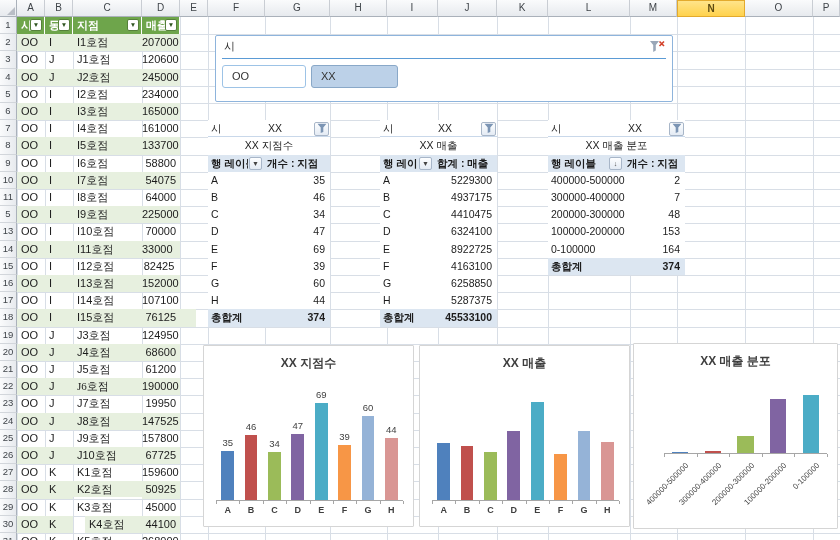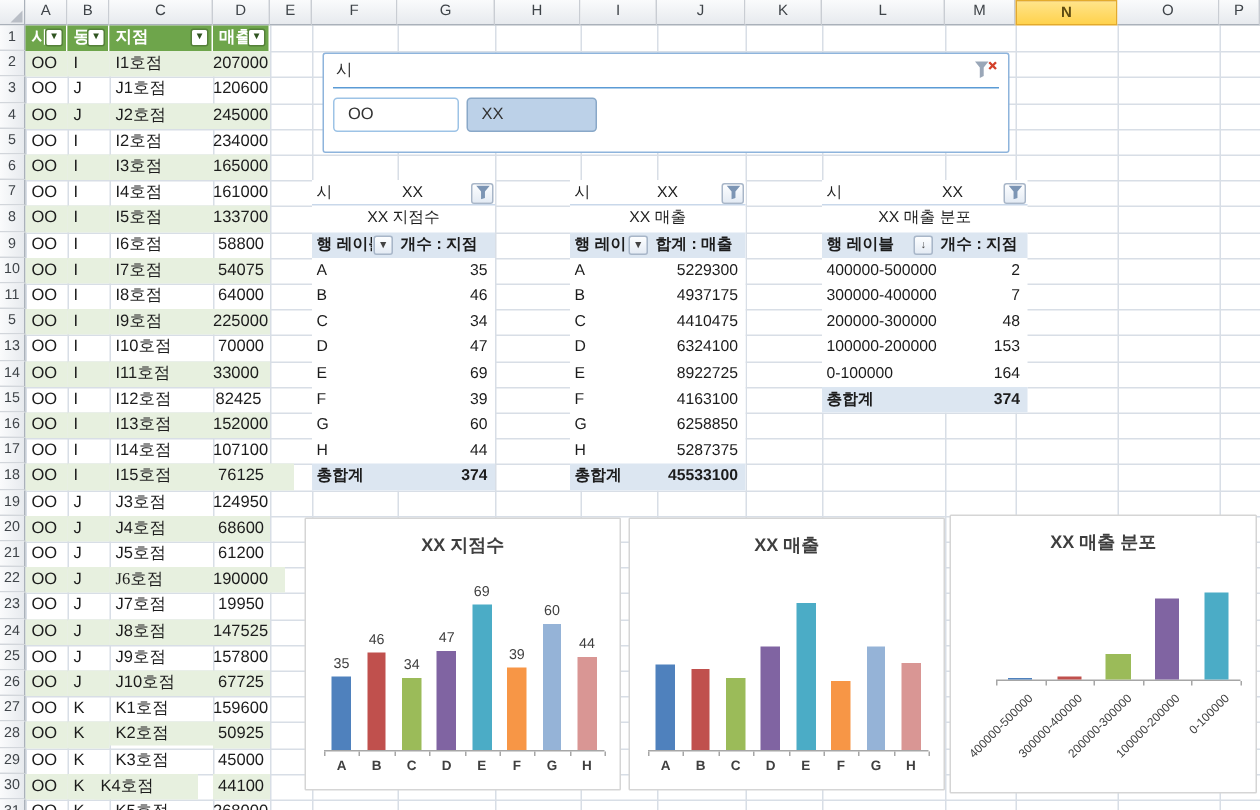--- a/index.html
+++ b/index.html
@@ -240,21 +240,21 @@
       <div class="cell band" style="left: 45px; top: 343.8px; width: 24px; height: 17.2px; z-index: 2; padding-left: 4px;">J</div>
       <div class="cell band" style="left: 73px; top: 343.8px; width: 65px; height: 17.2px; z-index: 2; padding-left: 4px;">J4호점</div>
       <div class="cell band" style="left: 142px; top: 343.8px; width: 34px; height: 17.2px; z-index: 2; text-align: right; padding-right: 4px;">68600</div>
       <div class="cell" style="left: 17px; top: 361px; width: 24px; height: 17.2px; z-index: 2; padding-left: 4px;">OO</div>
       <div class="cell" style="left: 45px; top: 361px; width: 24px; height: 17.2px; z-index: 2; padding-left: 4px;">J</div>
       <div class="cell" style="left: 73px; top: 361px; width: 65px; height: 17.2px; z-index: 2; padding-left: 4px;">J5호점</div>
       <div class="cell" style="left: 142px; top: 361px; width: 34px; height: 17.2px; z-index: 2; text-align: right; padding-right: 4px;">61200</div>
       <div class="cell band" style="left: 17px; top: 378.2px; width: 24px; height: 17.2px; z-index: 2; padding-left: 4px;">OO</div>
       <div class="cell band" style="left: 45px; top: 378.2px; width: 24px; height: 17.2px; z-index: 2; padding-left: 4px;">J</div>
       <div class="cell band" style="left: 73px; top: 378.2px; width: 65px; height: 17.2px; z-index: 2; padding-left: 4px; font-family: Liberation Serif, serif;">J6호점</div>
-      <div class="cell band" style="left: 142px; top: 378.2px; width: 34px; height: 17.2px; z-index: 2; text-align: right; padding-right: 14px;">190000</div>
+      <div class="cell band" style="left: 142px; top: 378.2px; width: 34px; height: 17.2px; z-index: 2; text-align: right; padding-right: 4px;">190000</div>
       <div class="cell" style="left: 17px; top: 395.4px; width: 24px; height: 17.2px; z-index: 2; padding-left: 4px;">OO</div>
       <div class="cell" style="left: 45px; top: 395.4px; width: 24px; height: 17.2px; z-index: 2; padding-left: 4px;">J</div>
       <div class="cell" style="left: 73px; top: 395.4px; width: 65px; height: 17.2px; z-index: 2; padding-left: 4px;">J7호점</div>
       <div class="cell" style="left: 142px; top: 395.4px; width: 34px; height: 17.2px; z-index: 2; text-align: right; padding-right: 4px;">19950</div>
       <div class="cell band" style="left: 17px; top: 412.6px; width: 24px; height: 17.2px; z-index: 2; padding-left: 4px;">OO</div>
       <div class="cell band" style="left: 45px; top: 412.6px; width: 24px; height: 17.2px; z-index: 2; padding-left: 4px;">J</div>
       <div class="cell band" style="left: 73px; top: 412.6px; width: 65px; height: 17.2px; z-index: 2; padding-left: 4px;">J8호점</div>
       <div class="cell band" style="left: 142px; top: 412.6px; width: 34px; height: 17.2px; z-index: 2; text-align: right; padding-right: 4px;">147525</div>
       <div class="cell" style="left: 17px; top: 429.8px; width: 24px; height: 17.2px; z-index: 2; padding-left: 4px;">OO</div>
       <div class="cell" style="left: 45px; top: 429.8px; width: 24px; height: 17.2px; z-index: 2; padding-left: 4px;">J</div>
@@ -271,21 +271,21 @@
       <div class="cell band" style="left: 17px; top: 481.4px; width: 24px; height: 17.2px; z-index: 2; padding-left: 4px;">OO</div>
       <div class="cell band" style="left: 45px; top: 481.4px; width: 24px; height: 17.2px; z-index: 2; padding-left: 4px;">K</div>
       <div class="cell band" style="left: 73px; top: 481.4px; width: 65px; height: 16px; z-index: 2; padding-left: 4px;">K2호점</div>
       <div class="cell band" style="left: 142px; top: 481.4px; width: 34px; height: 17.2px; z-index: 2; text-align: right; padding-right: 4px;">50925</div>
       <div class="cell" style="left: 17px; top: 498.6px; width: 24px; height: 17.2px; z-index: 2; padding-left: 4px;">OO</div>
       <div class="cell" style="left: 45px; top: 498.6px; width: 24px; height: 17.2px; z-index: 2; padding-left: 4px;">K</div>
       <div class="cell" style="left: 73px; top: 498.6px; width: 65px; height: 17.2px; z-index: 2; padding-left: 4px;">K3호점</div>
       <div class="cell" style="left: 142px; top: 498.6px; width: 34px; height: 17.2px; z-index: 2; text-align: right; padding-right: 4px;">45000</div>
       <div class="cell band" style="left: 17px; top: 515.8px; width: 24px; height: 17.2px; z-index: 2; padding-left: 4px;">OO</div>
       <div class="cell band" style="left: 45px; top: 515.8px; width: 24px; height: 17.2px; z-index: 2; padding-left: 4px;">K</div>
-      <div class="cell band" style="left: 63px; top: 515.8px; width: 65px; height: 17.2px; z-index: 2; padding-left: 4px;">K4호점</div>
+      <div class="cell band" style="left: 85px; top: 515.8px; width: 65px; height: 17.2px; z-index: 2; padding-left: 4px;">K4호점</div>
       <div class="cell band" style="left: 142px; top: 515.8px; width: 34px; height: 17.2px; z-index: 2; text-align: right; padding-right: 4px;">44100</div>
       <div class="cell" style="left: 17px; top: 533px; width: 24px; height: 17.2px; z-index: 2; padding-left: 4px;">OO</div>
       <div class="cell" style="left: 45px; top: 533px; width: 24px; height: 17.2px; z-index: 2; padding-left: 4px;">K</div>
       <div class="cell" style="left: 73px; top: 533px; width: 65px; height: 17.2px; z-index: 2; padding-left: 4px;">K5호점</div>
       <div class="cell" style="left: 142px; top: 533px; width: 34px; height: 17.2px; z-index: 2; text-align: right; padding-right: 4px;">268000</div>
     </div>
 
   <div id="slicer" style="left:215px;top:35px;width:458px;height:67px;">
     <span class="slicer-title">시</span>
     <button class="slicer-clear" title="">

